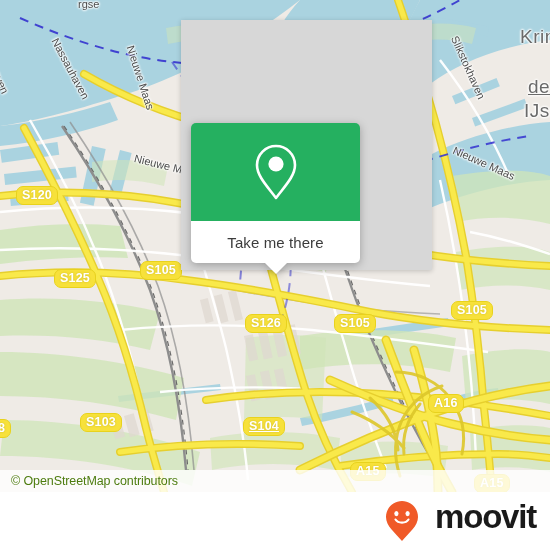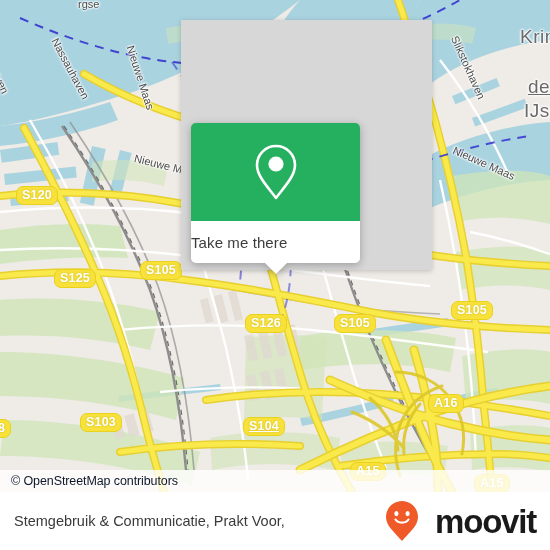--- a/index.html
+++ b/index.html
@@ -26,21 +26,21 @@
     overflow: hidden;
   }
   #map svg { display: block; }
 
   .osm-attrib {
     position: absolute;
     left: 0; bottom: 0;
     width: 550px; height: 22px;
     background: rgba(255,255,255,0.80);
     font-size: 12.5px;
-    color: #0f172a;
+    color: #4d7c0f;
     line-height: 22px;
     padding-left: 11px;
     letter-spacing: -0.1px;
     white-space: nowrap;
   }
 
   
   .shield {
     position: absolute;
     background: #f7e13a;
@@ -94,20 +94,21 @@
     align-items: center;
     justify-content: center;
   }
   #popup-green svg { display: block; }
   #popup-white {
     width: 169px; height: 42px;
     background: #ffffff;
     border-radius: 0 0 5px 5px;
     display: flex;
     align-items: center;
+    justify-content: center;
     position: relative;
   }
   #popup-label {
     font-size: 15px;
     color: #3c3c3c;
     letter-spacing: 0.1px;
   }
   #popup-pointer {
     position: absolute;
     left: 50%; bottom: -11px;
@@ -130,21 +131,21 @@
     padding: 0 14px 0 14px;
   }
   #bottom-title {
     font-size: 14.5px;
     color: #3a3a3a;
     line-height: 19px;
     max-width: 360px;
   }
   #moovit-logo {
     display: flex;
-    align-items: center;
+    align-items: flex-start;
     gap: 18px;
   }
   #moovit-word {
     font-size: 33px;
     font-weight: bold;
     color: #1a1a1a;
     letter-spacing: -1.2px;
     line-height: 33px;
     margin-left: -2px;
   }
@@ -344,21 +345,20 @@
         <span id="popup-label">Take me there</span>
         <div id="popup-pointer"></div>
       </div>
     </div>
 
     <div class="osm-attrib">© OpenStreetMap contributors</div>
   </div>
 
   <div id="bottom-bar">
     <div id="bottom-title">
-      <div>Stemgebruik &amp; Communicatie, Prakt Voor,</div>
     </div>
     <div id="moovit-logo">
       <svg width="34" height="42" viewBox="0 0 34 42">
         <path d="M17,1 C8.2,1 1,8.2 1,17 C1,26.2 10,32.5 17,41 C24,32.5 33,26.2 33,17 C33,8.2 25.8,1 17,1 Z" fill="#f05a28"></path>
         <ellipse cx="11.4" cy="13.6" rx="2.1" ry="2.6" fill="#ffffff"></ellipse>
         <ellipse cx="22.6" cy="13.6" rx="2.1" ry="2.6" fill="#ffffff"></ellipse>
         <path d="M10.5,19.5 C13,23.6 21,23.6 23.5,19.5" fill="none" stroke="#ffffff" stroke-width="2.1" stroke-linecap="round"></path>
       </svg>
       <span id="moovit-word">moovit</span>
     </div>

